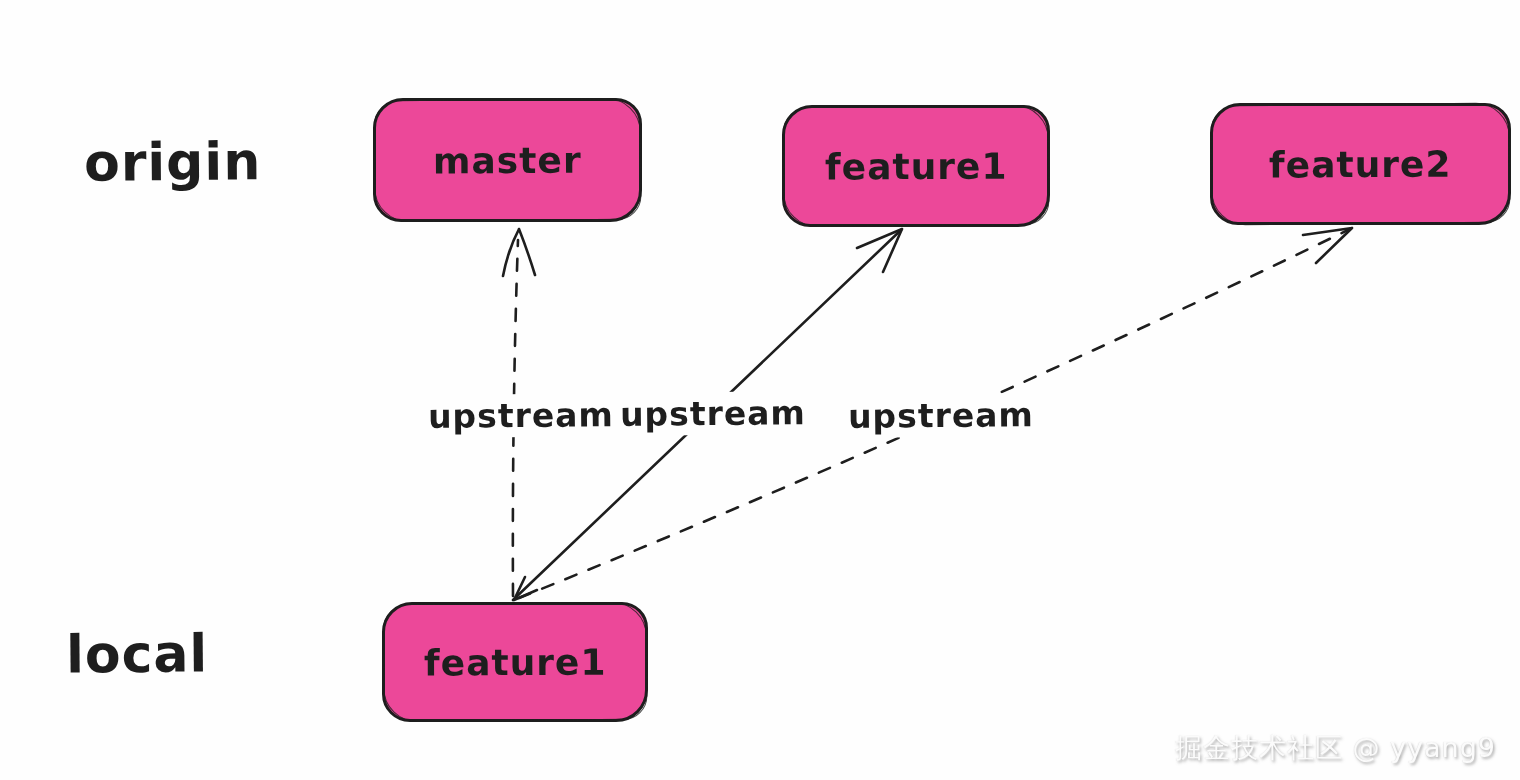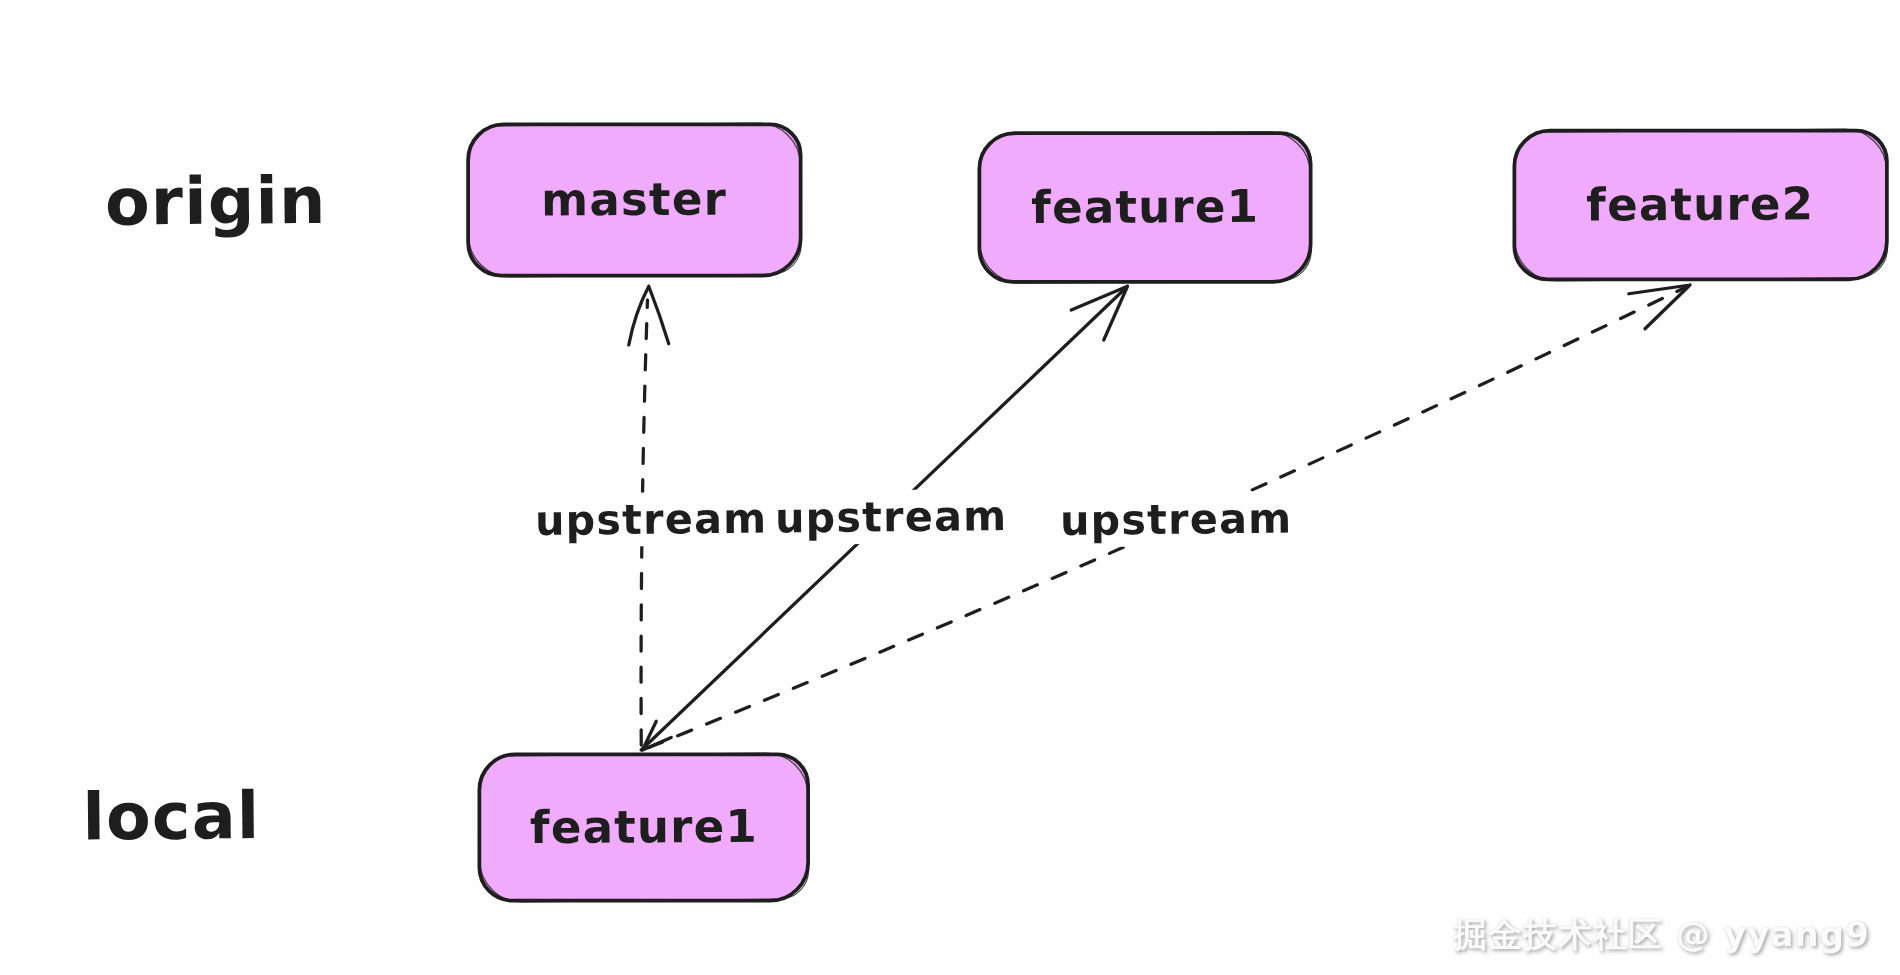--- a/index.html
+++ b/index.html
@@ -25,21 +25,21 @@
     transform:rotate(-0.5deg);
   }
   .row-label.origin{left:84px;top:132px;}
   .row-label.local{left:66px;top:624px;}
 
   
   .node{
     position:absolute;
     border:3px solid var(--ink);
     border-radius:30px 26px 32px 28px;
-    background:#f0abfc;
+    background:#ec4899;
     display:flex;align-items:center;justify-content:center;
   }
   .node::before{
     content:"";
     position:absolute;inset:-2px;
     border:1.6px solid var(--ink);
     border-radius:26px 34px 24px 34px;
     transform:rotate(-0.6deg);
     opacity:.8;
     pointer-events:none;
@@ -80,21 +80,21 @@
   }
   .edge-label.u1{left:420px;top:394px;}
   .edge-label.u2{left:612px;top:392px;}
   .edge-label.u3{left:840px;top:394px;}
 
   
   .watermark{
     position:absolute;
     right:24px;bottom:14px;
     font-size:27px;
-    font-weight:bold;
+    font-weight:normal;
     color:#fbfbfb;
     text-shadow:1.5px 1.5px 3px rgba(110,110,110,.55), -0.5px -0.5px 1px rgba(190,190,190,.35);
     letter-spacing:1px;
   }
 </style>
 </head>
 <body>
 
 <div class="canvas">
 

